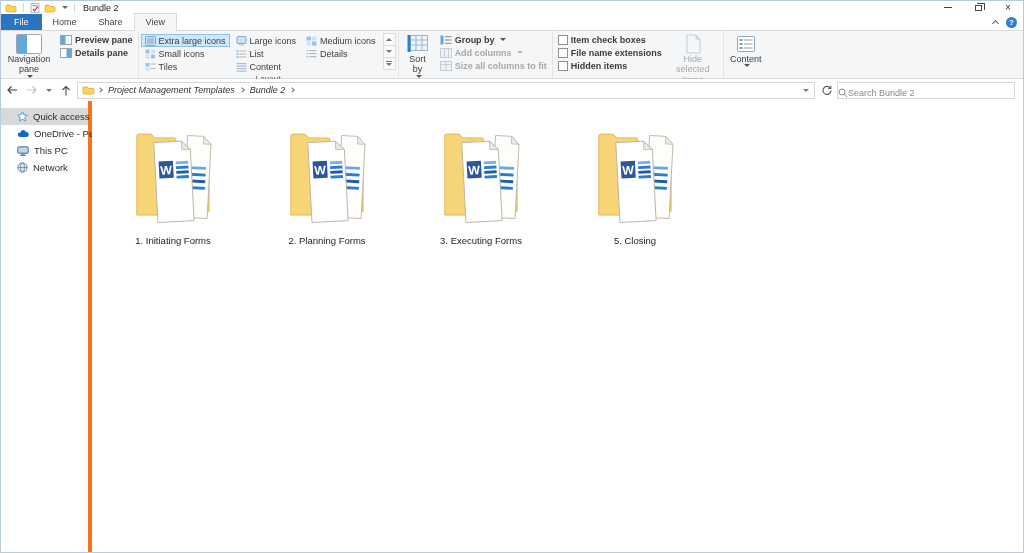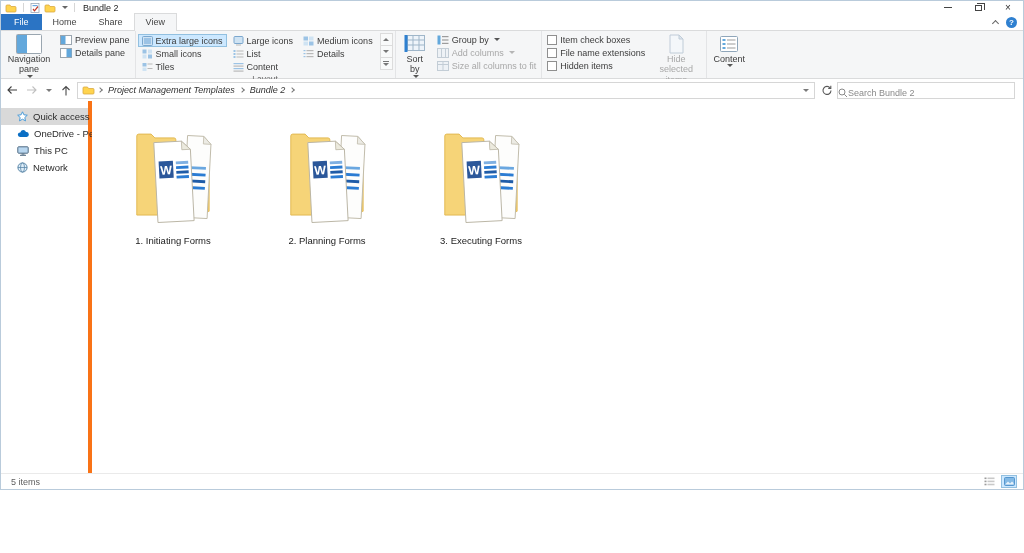--- a/index.html
+++ b/index.html
@@ -1,17 +1,17 @@
 <!DOCTYPE html>
 <html><head>
 <meta charset="utf-8">
 <style>
   * { margin:0; padding:0; box-sizing:border-box; }
   body { font-family:"Liberation Sans","DejaVu Sans",sans-serif; background:#fff; }
-  .win { width:1024px; height:490px; border:1px solid #b9cbdb; display:flex; flex-direction:column; background:#fff; overflow:hidden; position:relative; }
+  .win { width:1024px; height:553px; border:1px solid #b9cbdb; display:flex; flex-direction:column; background:#fff; overflow:hidden; position:relative; }
 
   
   .titlebar { height:13px; display:flex; align-items:center; padding-left:4px; font-size:9px; color:#1b1b1b; position:relative; flex:none; }
   .qat { display:flex; align-items:center; gap:4px; }
   .qat-sep { width:1px; height:9px; background:#d6d6d6; margin:0 2px; }
   .title-text { margin-left:6px; }
   .win-controls { position:absolute; right:0; top:0; display:flex; height:13px; }
   .win-btn { width:30px; display:flex; align-items:center; justify-content:center; font-size:10px; color:#333; }
   .minimize-bar { width:8px; height:1px; background:#444; }
   .restore-shape { width:7px; height:6px; border:1px solid #444; position:relative; background:#fff; }
@@ -28,21 +28,21 @@
   .help-circle { width:11px; height:11px; border-radius:50%; background:#2f80d0; color:#fff; font-size:8px; display:flex; align-items:center; justify-content:center; font-weight:bold; }
 
   
   .ribbon { height:48px; background:#f5f6f7; border-bottom:1px solid #dadbdc; display:flex; font-size:9px; color:#3c3c3c; flex:none; }
   .rgroup { display:flex; flex-direction:column; padding:2px 2px 0 2px; border-right:1px solid #e3e4e6; }
   .rgroup-body { flex:1; display:flex; align-items:flex-start; }
   .rgroup-label { text-align:center; font-size:8.5px; color:#6a6a6a; padding:1px 0 2px 0; }
   .bigbtn { display:flex; flex-direction:column; align-items:center; text-align:center; padding:1px 4px; line-height:1.15; }
   .bigbtn.disabled { color:#a8a8a8; }
   .smallcol { display:flex; flex-direction:column; justify-content:flex-start; margin-left:2px; }
-  .smallbtn { display:flex; align-items:center; gap:3px; height:13px; padding:0 3px; white-space:nowrap; }
+  .smallbtn { display:flex; align-items:center; gap:3px; height:13px; padding:0 3px; white-space:nowrap;font-weight:bold; }
   .smallbtn.disabled { color:#a8a8a8; }
   .caret { width:0; height:0; border-left:3px solid transparent; border-right:3px solid transparent; border-top:3px solid #555; display:inline-block; margin-left:2px; }
   .smallbtn.disabled .caret, .bigbtn.disabled .caret { border-top-color:#b5b5b5; }
 
   .gallery { display:grid; grid-template-rows:repeat(3,13px); grid-auto-flow:column; gap:0 2px; margin-top:1px; }
   .gal-item { display:flex; align-items:center; gap:3px; padding:0 3px; border:1px solid transparent; white-space:nowrap; height:13px; }
   .gal-item.selected { background:#cce8ff; border-color:#92c0e0; }
   .gal-scroll { display:flex; flex-direction:column; margin-left:3px; margin-top:1px; }
   .gal-scroll-btn { width:13px; height:13px; border:1px solid #dcdcdc; background:#f9fafa; display:flex; align-items:center; justify-content:center; margin-top:-1px; }
   .tri-up { width:0; height:0; border-left:3px solid transparent; border-right:3px solid transparent; border-bottom:3px solid #777; }
@@ -528,40 +528,24 @@
               <use href="#foldersym"></use>
             </svg>
           <div class="tile-label">2. Planning Forms</div>
         </div>
         <div class="tile">
           <svg class="folder">
               <use href="#foldersym"></use>
             </svg>
           <div class="tile-label">3. Executing Forms</div>
         </div>
+        <div class="tile">
+          <svg class="folder">
+              <use href="#foldersym"></use>
+            </svg>
+          <div class="tile-label">5. Closing</div>
+        </div>
       </div>
     </div>
   </div>
 
-  <div class="statusbar">
-    <span>5 items</span>
-    <span class="status-spacer"></span>
-    <div class="view-toggle">
-      <div class="view-btn">
-        <svg width="11" height="9">
-            <rect x="0.5" y="0.5" width="2" height="1.6" fill="#9c9c9c"></rect>
-            <rect x="3.5" y="0.5" width="7" height="1.6" fill="#c9c9c9"></rect>
-            <rect x="0.5" y="3.6" width="2" height="1.6" fill="#9c9c9c"></rect>
-            <rect x="3.5" y="3.6" width="7" height="1.6" fill="#c9c9c9"></rect>
-            <rect x="0.5" y="6.7" width="2" height="1.6" fill="#9c9c9c"></rect>
-            <rect x="3.5" y="6.7" width="7" height="1.6" fill="#c9c9c9"></rect>
-          </svg>
-      </div>
-      <div class="view-btn active">
-        <svg width="11" height="9">
-            <rect x="0.5" y="0.5" width="10" height="8" rx="1" fill="#83b9e4" stroke="#5596cf"></rect>
-            <path d="M1.5 7 L4 4.5 L6 6.5 L8 4.5 L9.5 6 V7.5 H1.5 Z" fill="#e8f2fa"></path>
-          </svg>
-      </div>
-    </div>
-  </div>
 
 </div>
 
 </body></html>

